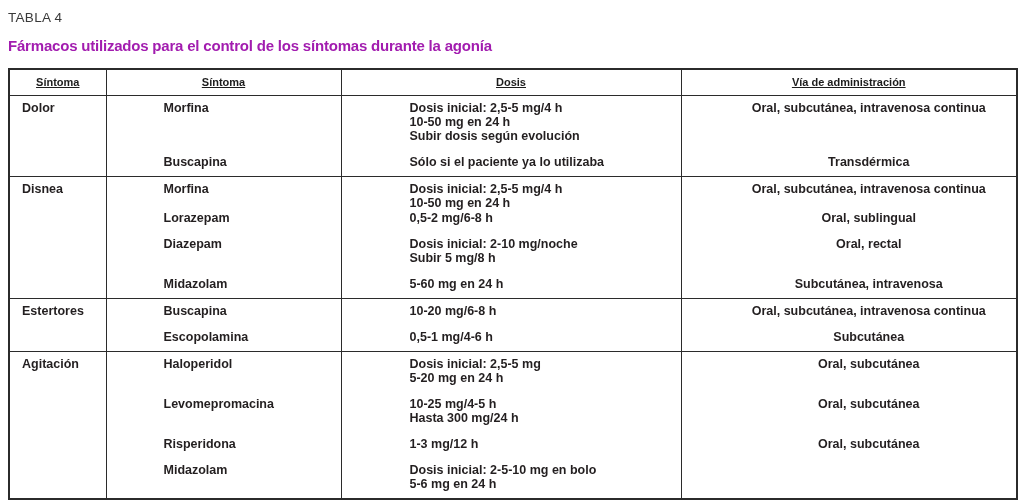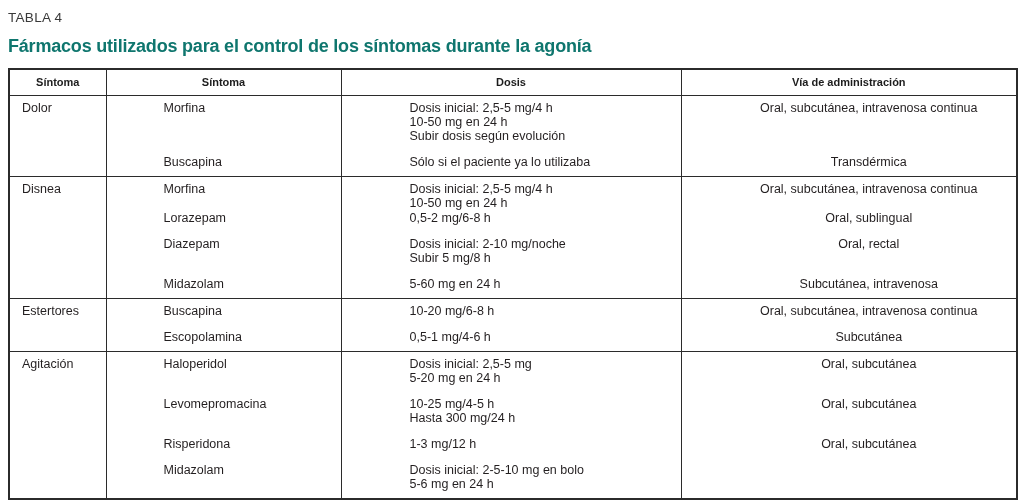--- a/index.html
+++ b/index.html
@@ -16,53 +16,55 @@
     width: 916px;
   }
   .table-label {
     font-size: 13.5px;
     line-height: 15px;
     letter-spacing: 0.3px;
     color: #3a3a3a;
     margin: 2px 0 0 0;
   }
   .table-title {
-    font-size: 18px;
+    font-size: 15px;
     font-weight: bold;
     letter-spacing: -0.2px;
     line-height: 18px;
-    color: #0f766e;
+    color: #a21caf;
     margin: 12px 0 13px 0;
   }
   table.drugs {
     border-collapse: collapse;
     table-layout: fixed;
     width: 1008px;
     border: 2px solid #2b2b2b;
   }
   table.drugs th {
     border: 1px solid #2b2b2b;
     font-size: 11px;
     font-weight: bold;
     line-height: 13px;
     text-align: center;
     padding: 6px 4px;
     color: #1c1c1c;
+    text-decoration: underline;
   }
   table.drugs tbody {
     border-top: 1px solid #2b2b2b;
   }
   table.drugs td {
     border-left: 1px solid #2b2b2b;
     border-right: 1px solid #2b2b2b;
     vertical-align: top;
     font-size: 12.5px;
     line-height: 14px;
     padding-top: 11px;
     color: #231f20;
+    font-weight: bold;
   }
   table.drugs tbody tr:first-child td { padding-top: 5px; }
   table.drugs tbody tr.tight td { padding-top: 0; }
   table.drugs tbody tr:last-child td { padding-bottom: 7px; }
   td.symptom-cell { padding-left: 12px; }
   td.drug-cell    { padding-left: 57px; }
   td.dose-cell    { padding-left: 68px; }
   td.route-cell   { padding-left: 41px; text-align: center; }
   .dose-line { white-space: nowrap; }
 </style>

